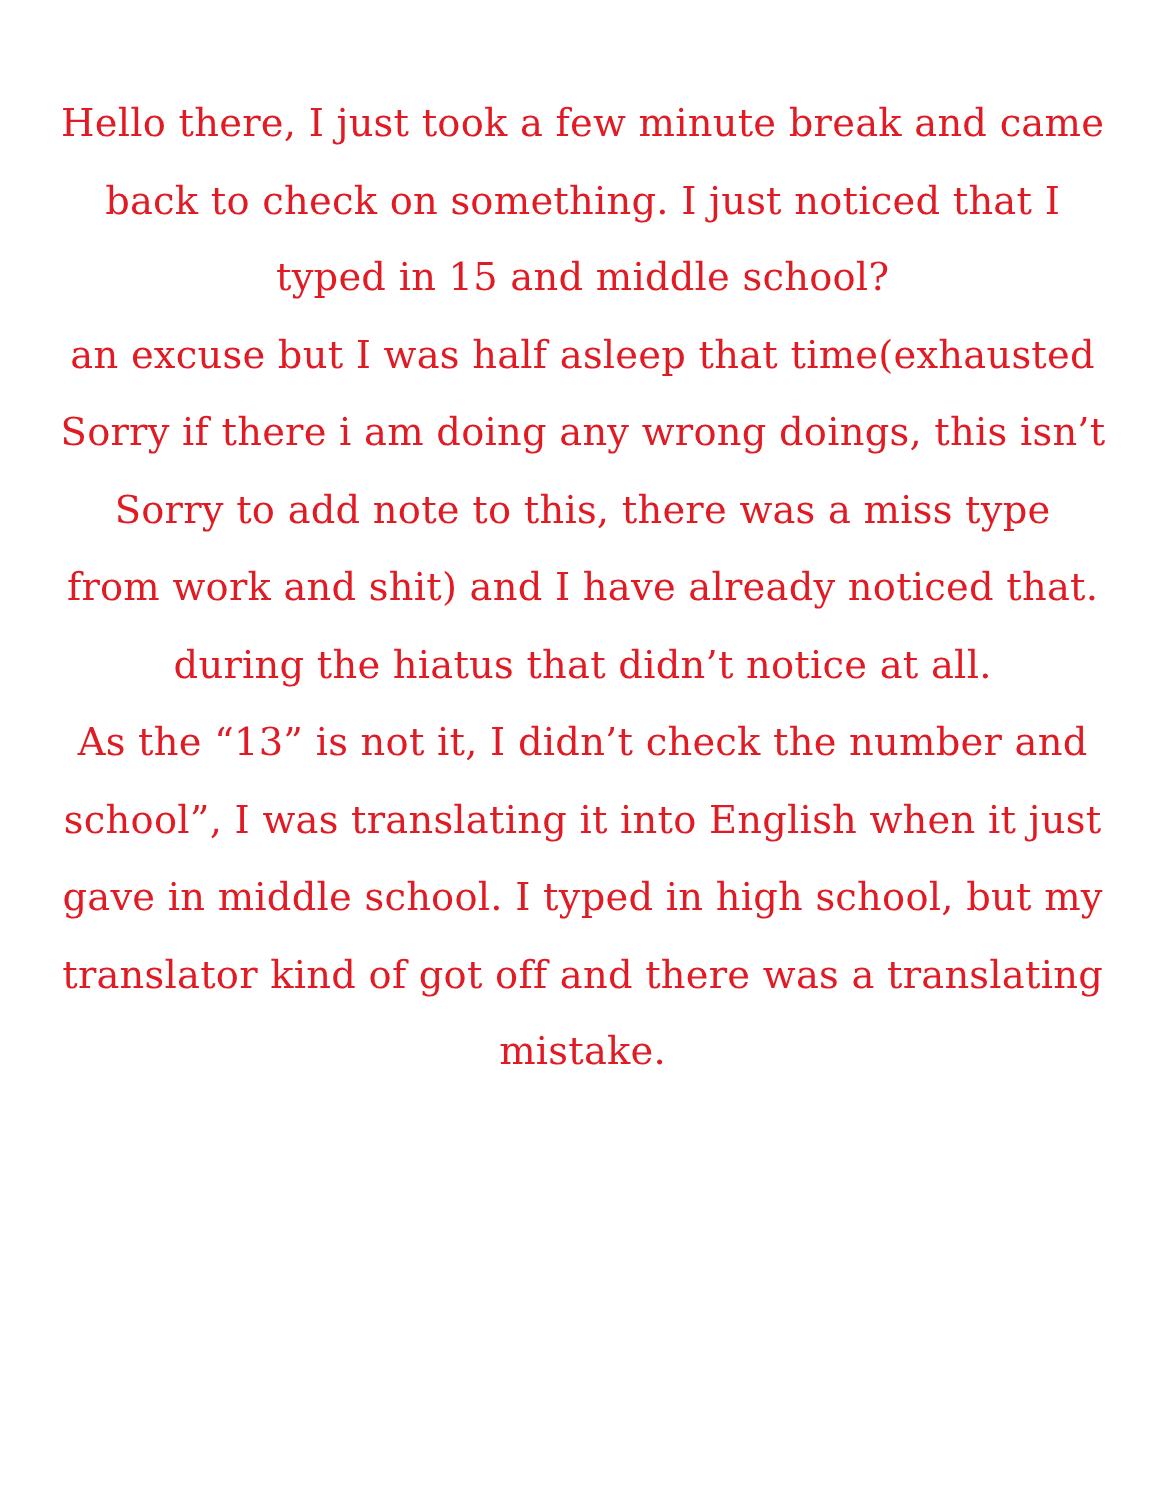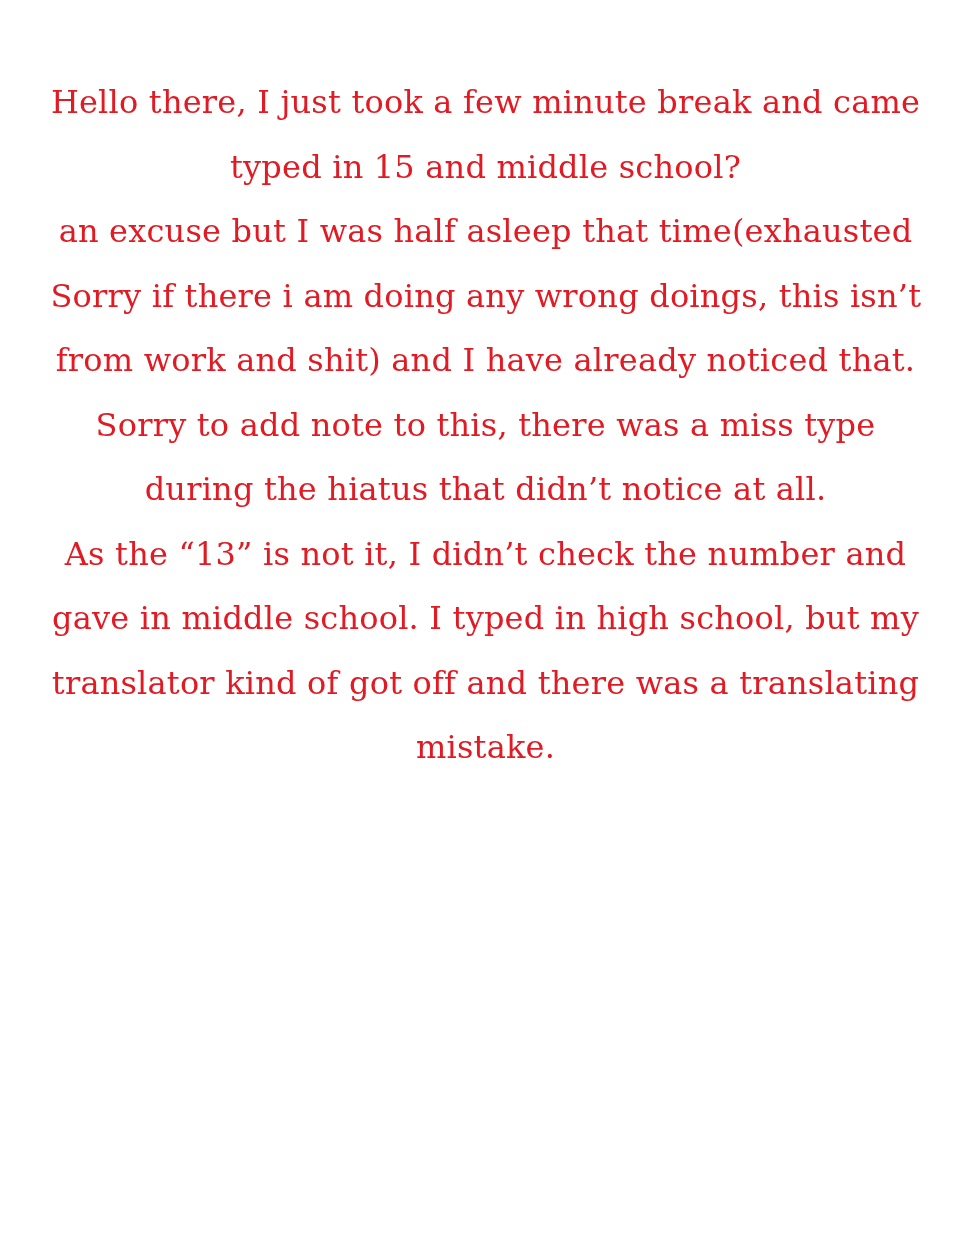--- a/index.html
+++ b/index.html
@@ -27,23 +27,25 @@
   }
   .message-line {
     display: block;
   }
 </style>
 </head>
 <body>
 
 <div class="message-block">
   <span class="message-line">Hello there, I just took a few minute break and came</span>
+  <span class="message-line">back to check on something. I just noticed that I</span>
   <span class="message-line">typed in 15 and middle school?</span>
   <span class="message-line">an excuse but I was half asleep that time(exhausted</span>
   <span class="message-line">Sorry if there i am doing any wrong doings, this isn’t</span>
+  <span class="message-line">Sorry to add note to this, there was a miss type</span>
   <span class="message-line">from work and shit) and I have already noticed that.</span>
-  <span class="message-line">Sorry to add note to this, there was a miss type</span>
   <span class="message-line">during the hiatus that didn’t notice at all.</span>
   <span class="message-line">As the “13” is not it, I didn’t check the number and</span>
+  <span class="message-line">school”, I was translating it into English when it just</span>
   <span class="message-line">gave in middle school. I typed in high school, but my</span>
   <span class="message-line">translator kind of got off and there was a translating</span>
   <span class="message-line">mistake.</span>
 </div>
 
 </body></html>

